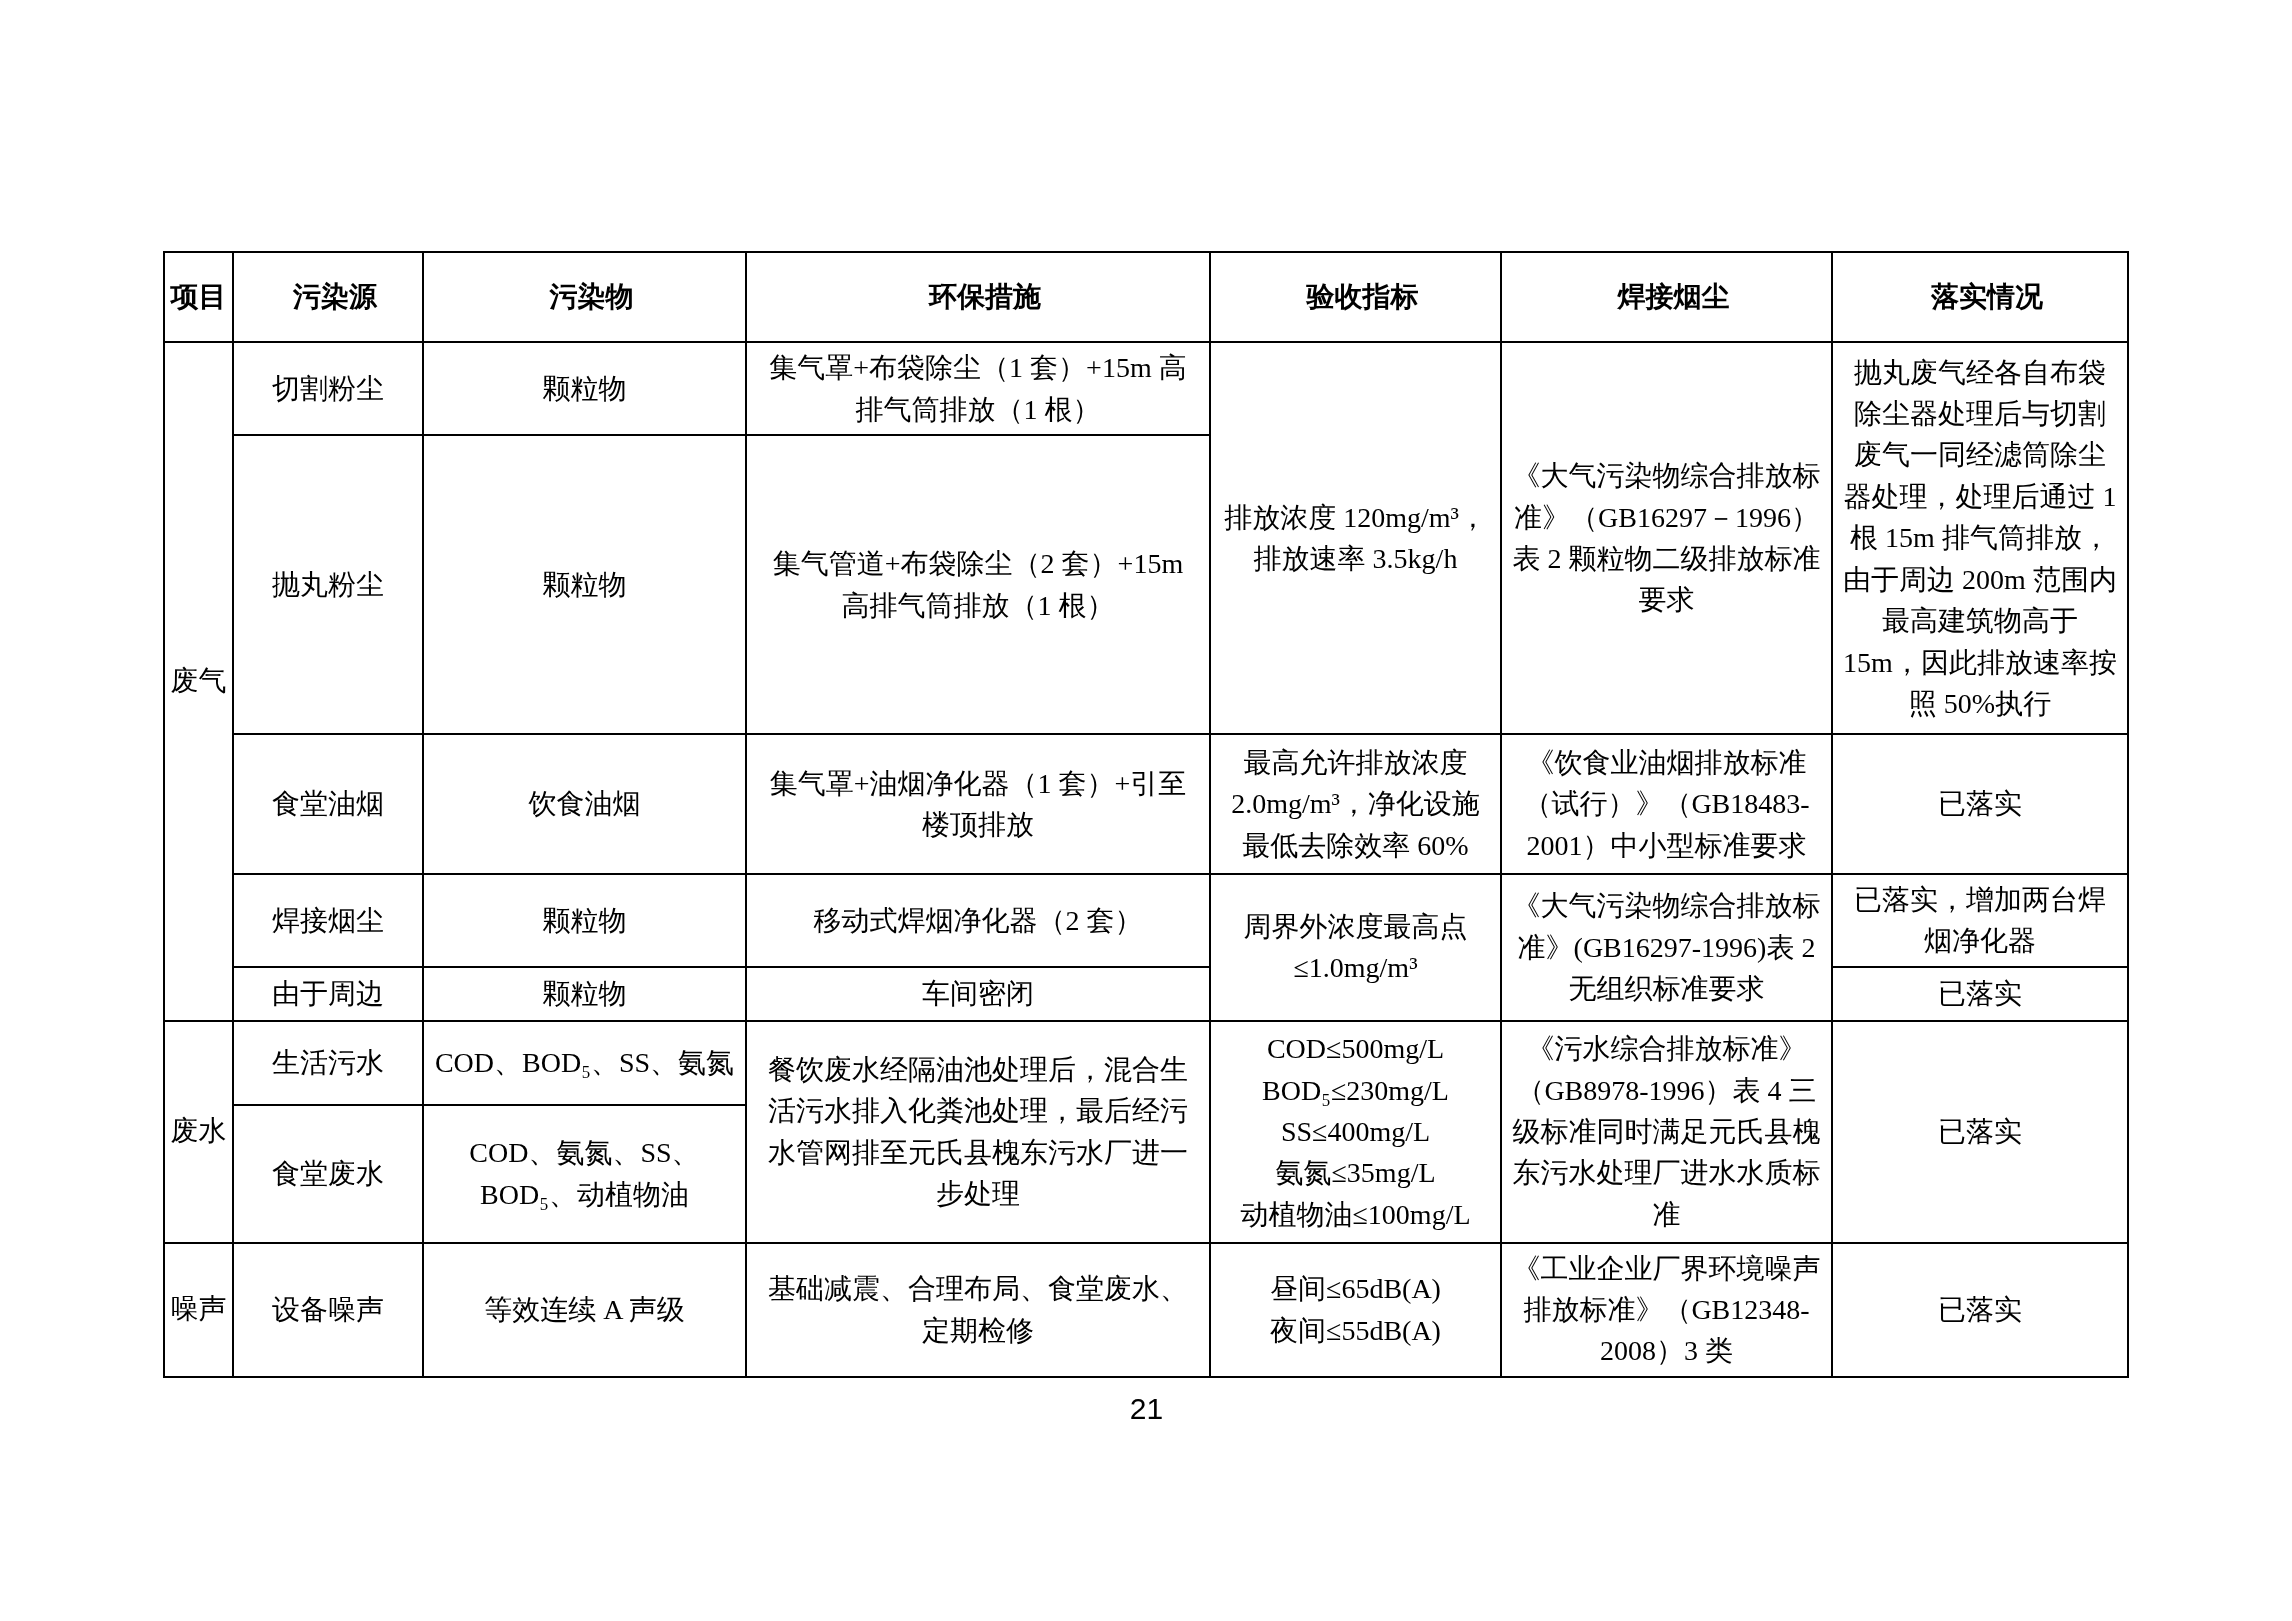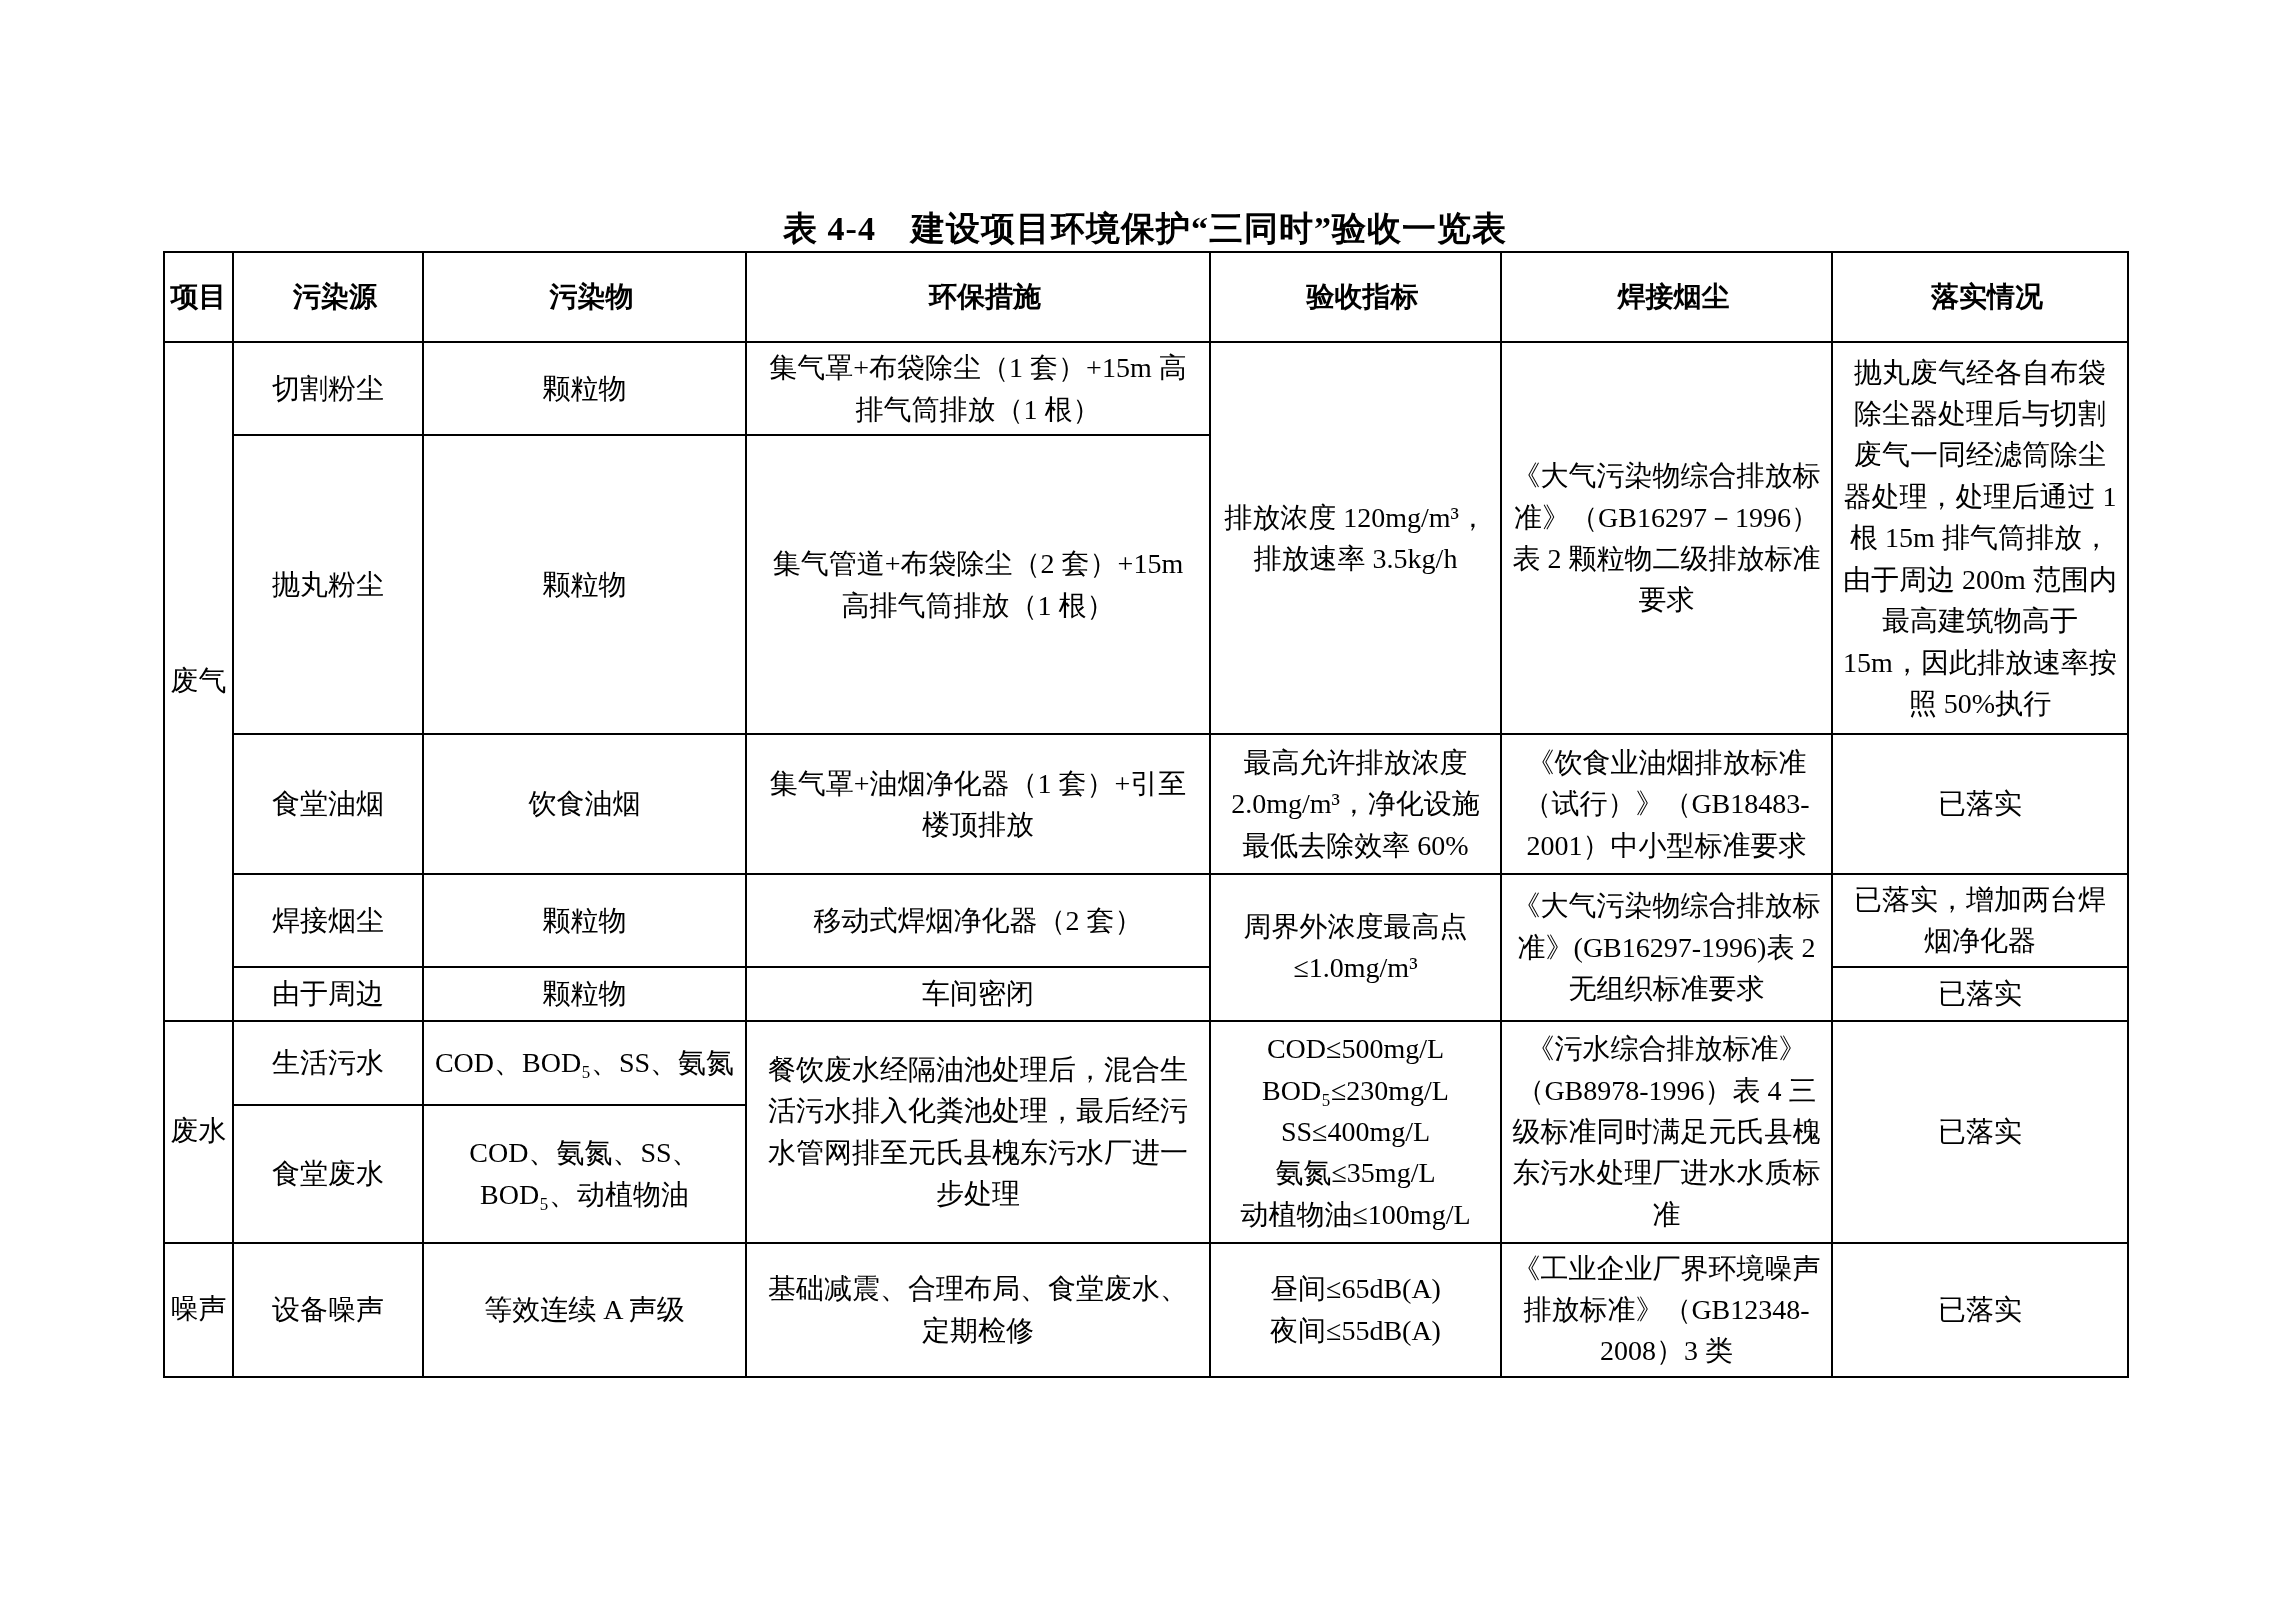--- a/index.html
+++ b/index.html
@@ -34,21 +34,20 @@
   .page-number {
     position:absolute; left:0; top:1392px; width:2293px; text-align:center;
     font-size:30px; font-family:"Liberation Sans","DejaVu Sans",sans-serif;
   }
 </style>
 </head>
 <body>
 
 <div class="page">
 
-  <div class="doc-title">表 4-4　建设项目环境保护“三同时”验收一览表</div>
 
   <table class="acceptance">
     <colgroup>
       <col style="width:69px">
       <col style="width:190px">
       <col style="width:323px">
       <col style="width:464px">
       <col style="width:291px">
       <col style="width:331px">
       <col style="width:296px">
@@ -131,15 +130,16 @@
       <td>等效连续 A 声级</td>
       <td>基础减震、合理布局、食堂废水、定期检修</td>
       <td class="preline">昼间≤65dB(A)
 夜间≤55dB(A)</td>
       <td>《工业企业厂界环境噪声排放标准》（GB12348-2008）3 类</td>
       <td>已落实</td>
     </tr>
   </tbody>
     </table>
 
+  <div class="page-number">21</div>
 
 </div>
 
 
 </body></html>

